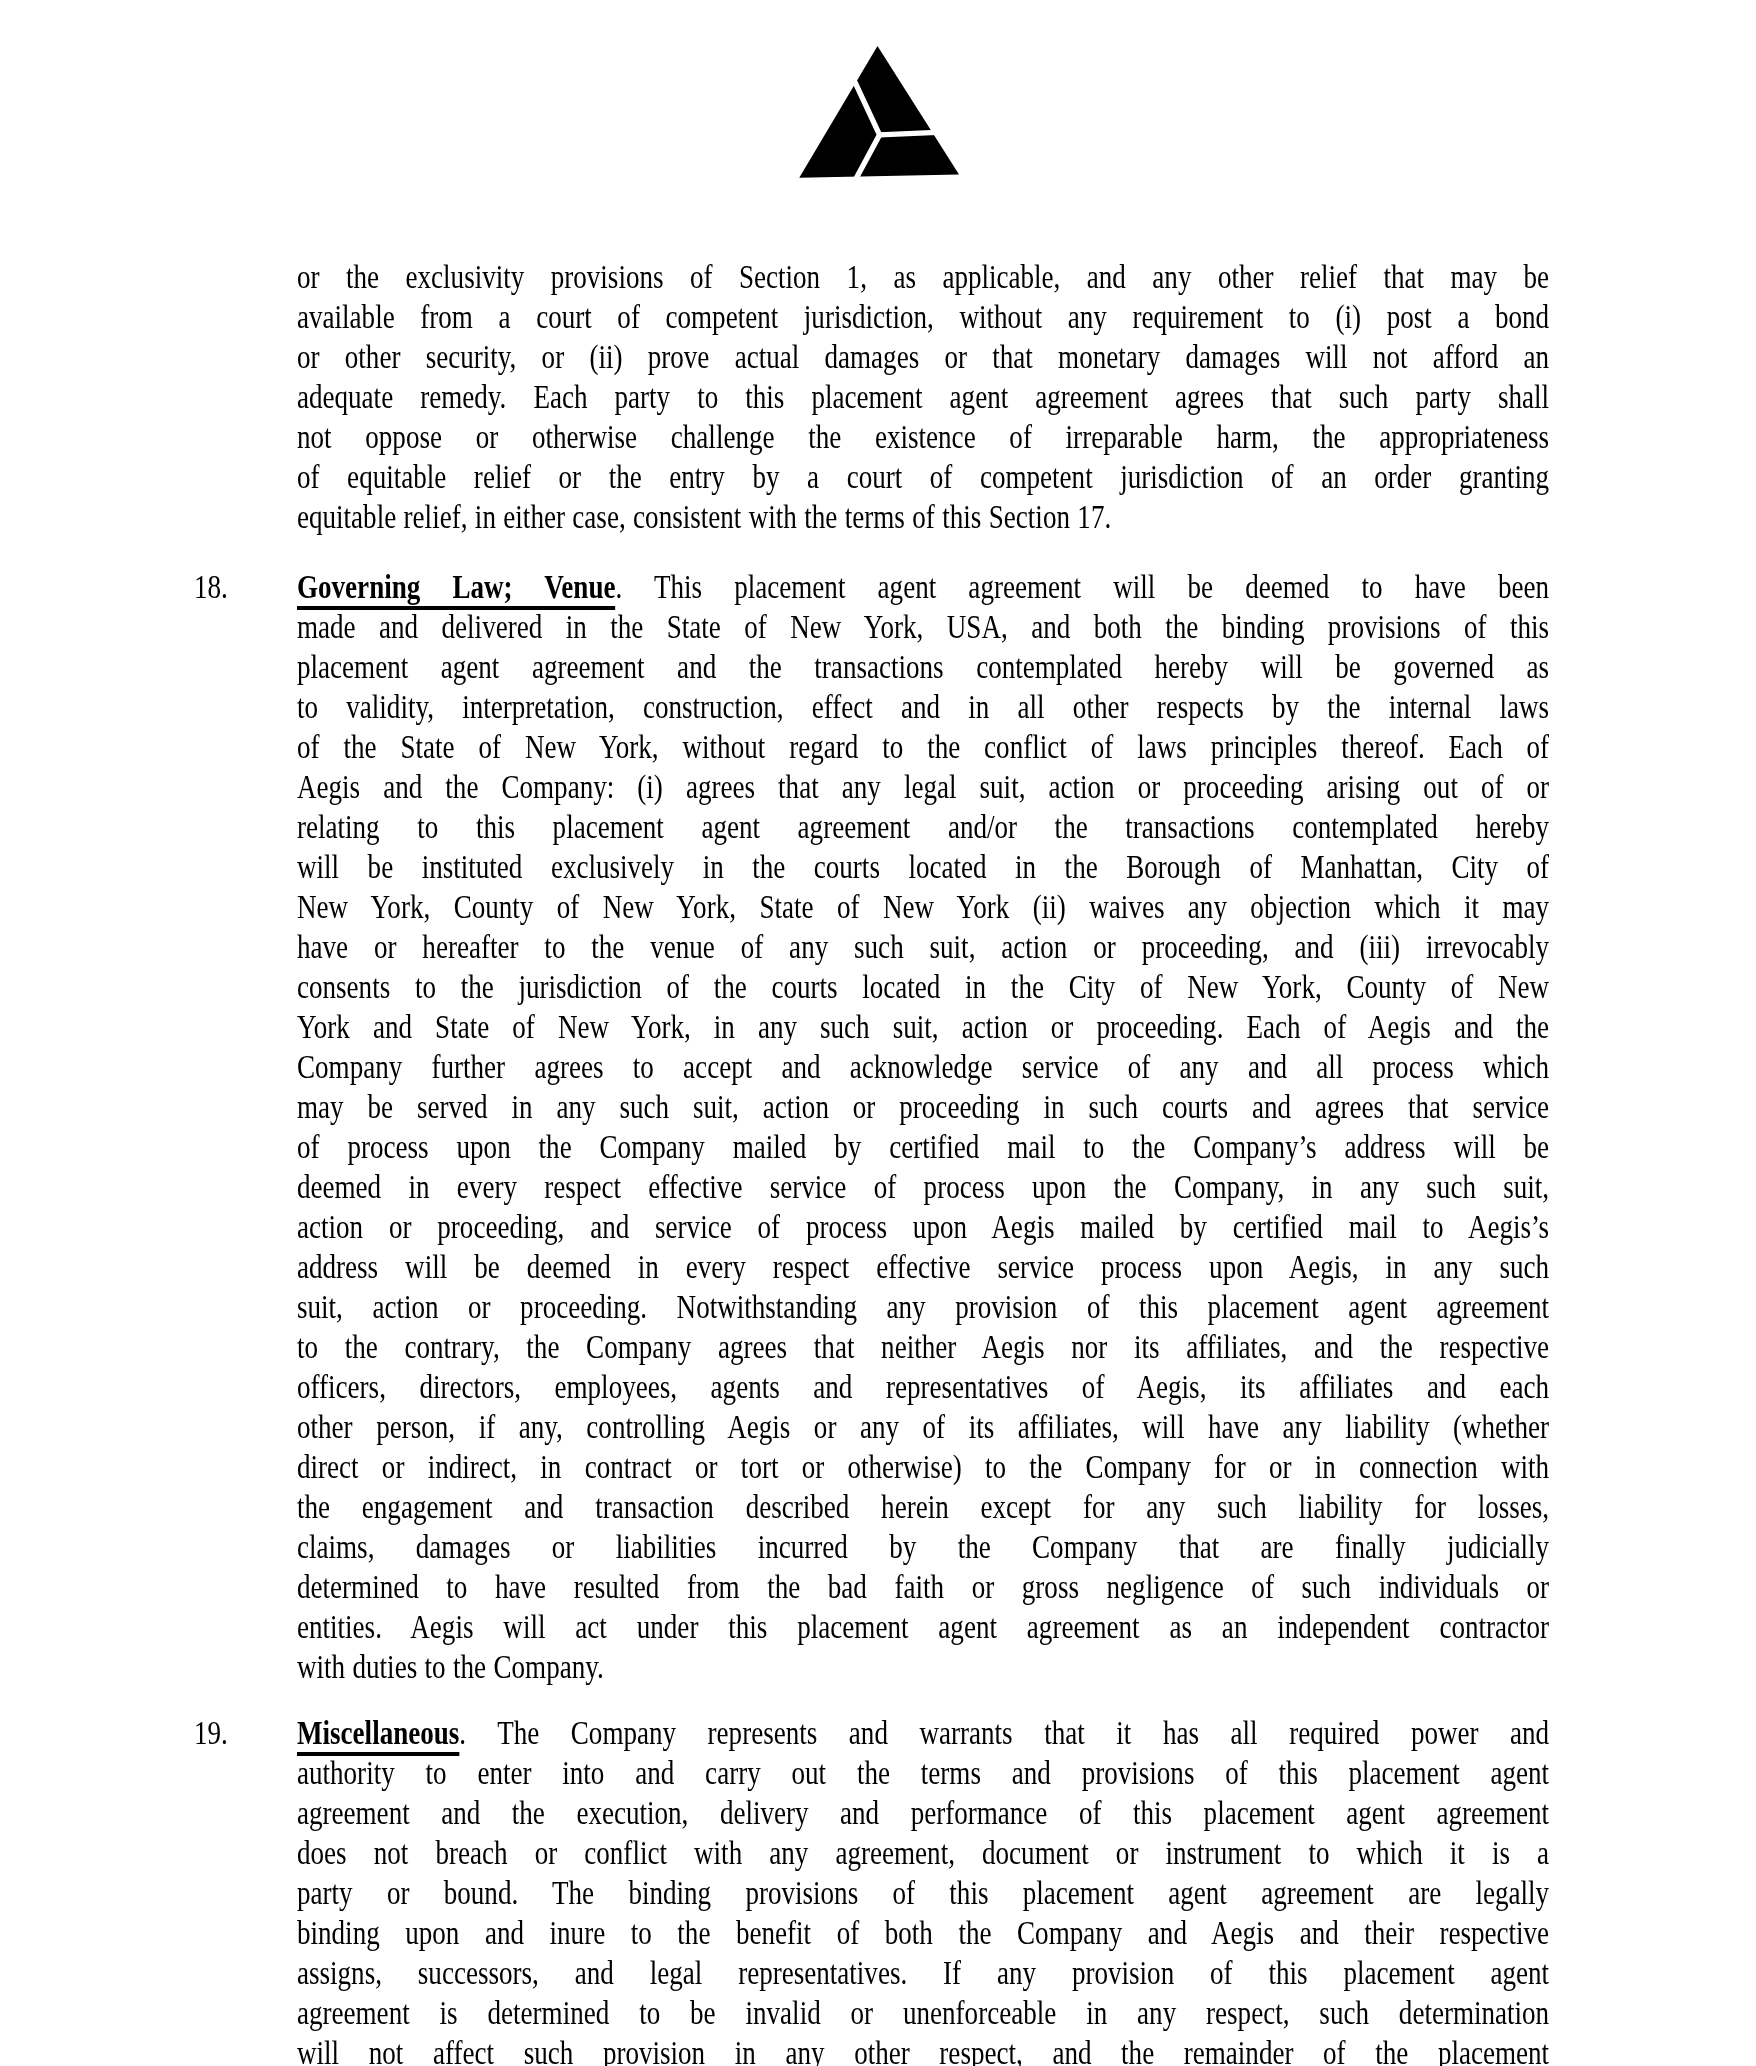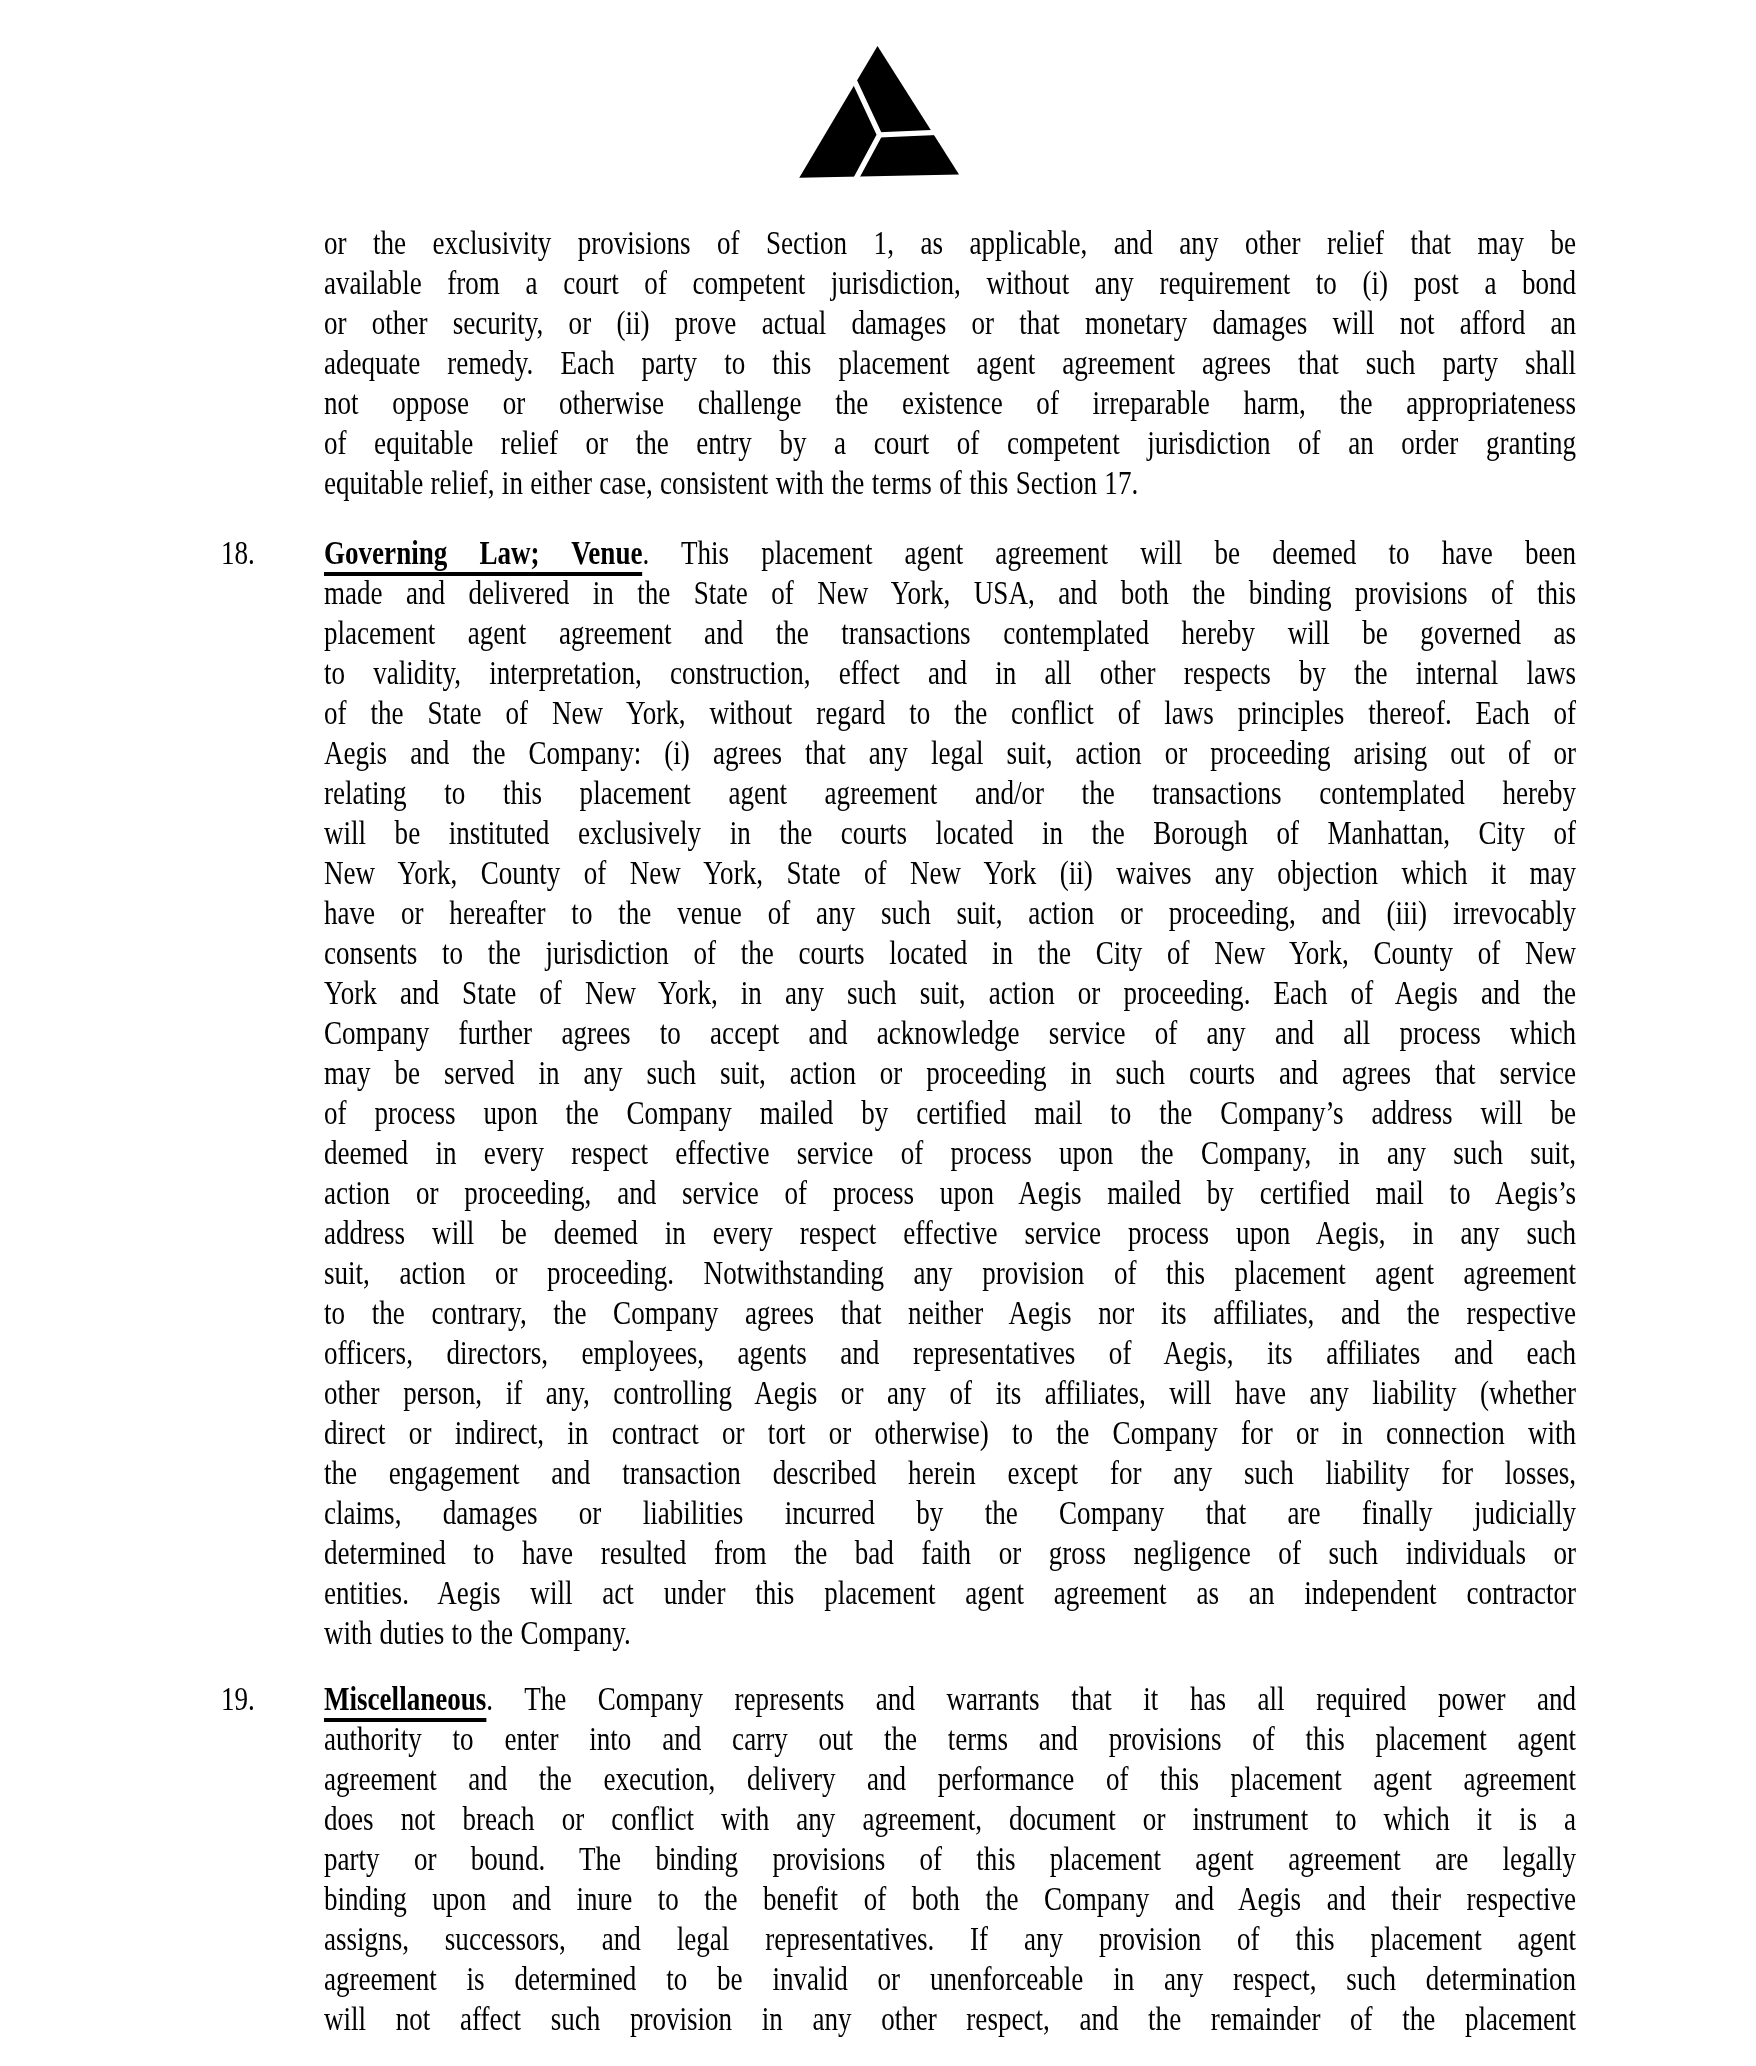--- a/index.html
+++ b/index.html
@@ -18,22 +18,23 @@
   }
   .logo {
     position: absolute;
     left: 795px;
     top: 41px;
     width: 165px;
     height: 140px;
   }
   .para {
     position: absolute;
-    left: 324px;
+    left: 297px;
     width: 1252px;
+    margin-top: 34px;
   }
   .line {
     width: 1527px;
     transform: scaleX(0.82);
     transform-origin: 0 0;
     font-size: 33px;
     line-height: 40px;
     text-align: justify;
     text-align-last: justify;
     word-spacing: 0.8px;

